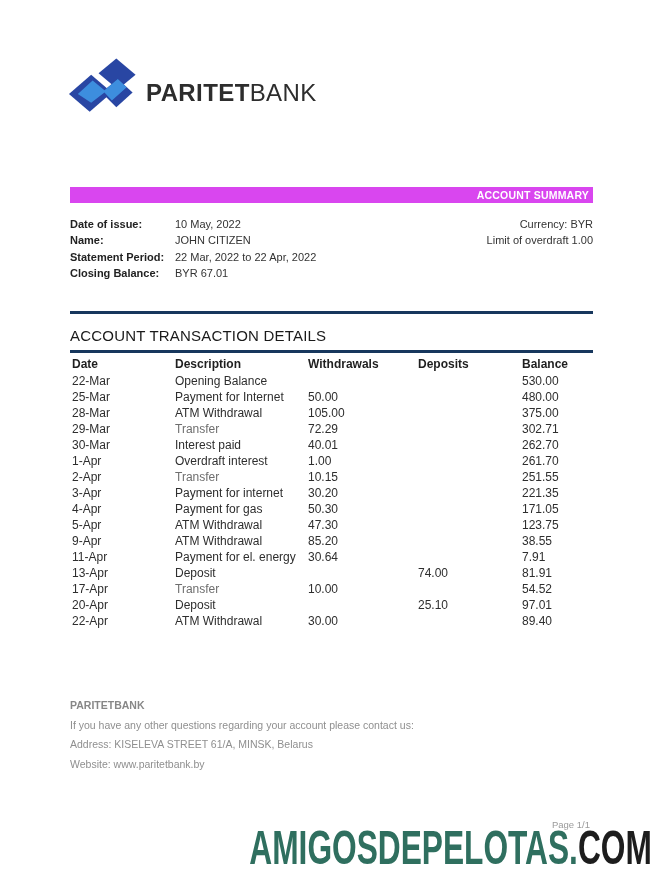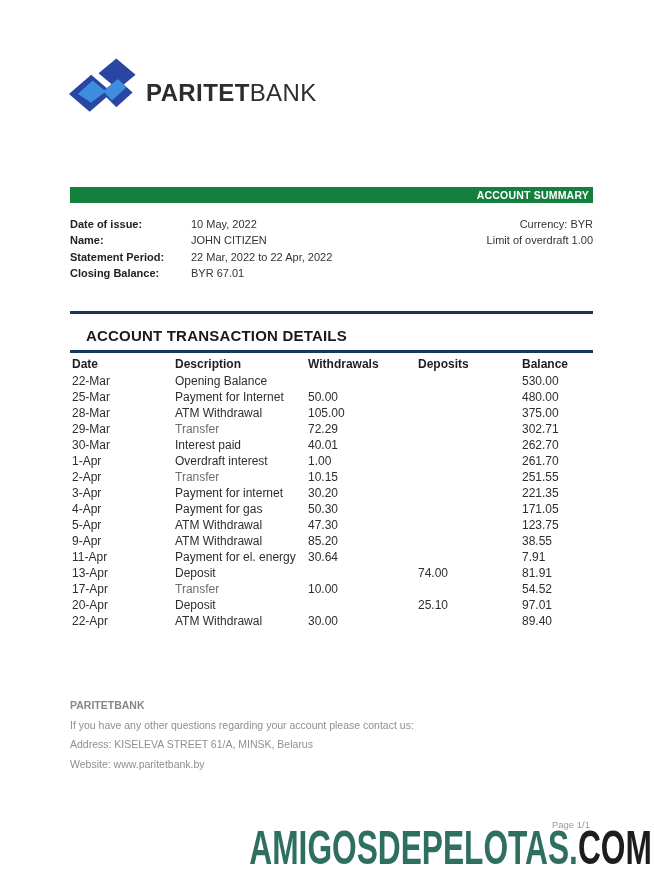--- a/index.html
+++ b/index.html
@@ -18,28 +18,28 @@
 
   
   #summary-bar {
     left:70px; width:523px; top:187px; height:16px; box-sizing:border-box;
     color:#ffffff; font-weight:bold; font-size:10.5px; line-height:16px;
     text-align:right; padding-right:4px; letter-spacing:0.2px;
   }
 
   
   #summary { left:70px; width:523px; top:216px; font-size:11px; line-height:16.3px; }
-  .sum-row { display:flex;gap:16px; }
+  .sum-row { display:flex; }
   .sum-label { width:105px; flex:0 0 105px; font-weight:bold; color:#222; }
   .sum-value { color:#333; }
   #summary-right { position:absolute; top:0; right:0; text-align:right; color:#333; }
 
   .navy-line { left:70px; width:523px; height:3px; }
 
-  #txn-title { left:86px; top:327px; font-size:15px; font-weight:bold; color:#1a1a1a; letter-spacing:0.2px; }
+  #txn-title { left:70px; top:327px; font-size:15px; font-weight:normal; color:#1a1a1a; letter-spacing:0.2px; }
 
   
   #txn-table { left:70px; top:355px; width:523px; border-collapse:collapse; table-layout:fixed; font-size:12px; }
   #txn-table th { text-align:left; font-weight:bold; color:#1f1f1f; height:18px; padding:0; vertical-align:middle; }
   #txn-table td { height:16px; padding:0; vertical-align:middle; color:#2e2e2e; }
   #txn-table .c0 { width:103px; padding-left:2px; }
   #txn-table .c1 { width:133px; }
   #txn-table .c2 { width:110px; }
   #txn-table .c3 { width:104px; }
   #txn-table .c4 { width:83px; }
@@ -66,21 +66,21 @@
     <svg width="74" height="66" viewBox="0 0 100 88" xmlns="http://www.w3.org/2000/svg">
       <polygon points="4,52 34,26 62,50 32,76" fill="#2946a3"></polygon>
       <polygon points="44,24 68,4 94,26 70,46" fill="#2946a3"></polygon>
       <polygon points="48,50 70,32 90,50 68,70" fill="#2946a3"></polygon>
       <polygon points="16,52 36,34 52,47 70,32 82,43 62,61 52,50 34,64" fill="#3d8ede"></polygon>
     </svg>
   </span>
   <span id="logo-text"><span class="bold">PARITET</span><span>BANK</span></span>
 </div>
 
-<div class="abs" id="summary-bar" style="background: #15803d;">ACCOUNT SUMMARY</div>
+<div class="abs" id="summary-bar" style="background: #d946ef;">ACCOUNT SUMMARY</div>
 
 <div class="abs" id="summary">
   <div id="summary-fields">
       <div class="sum-row">
         <div class="sum-label">Date of issue:</div>
         <div class="sum-value">
           <div>10 May, 2022</div>
         </div>
       </div>
       <div class="sum-row">

